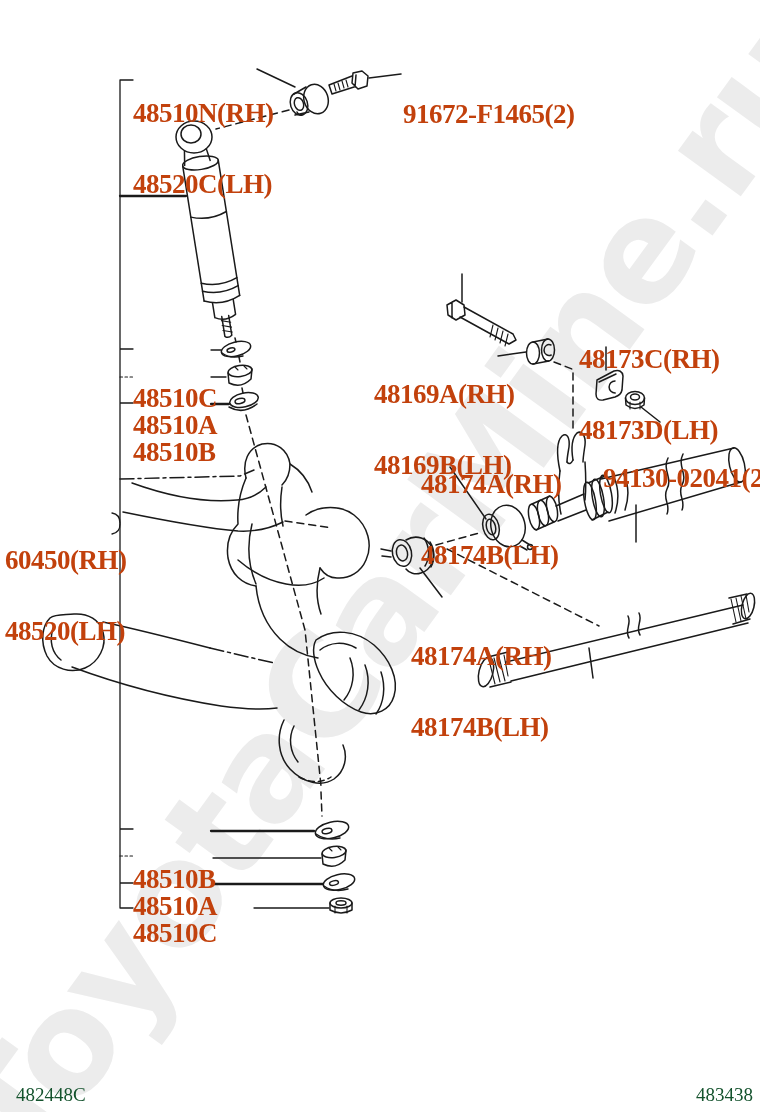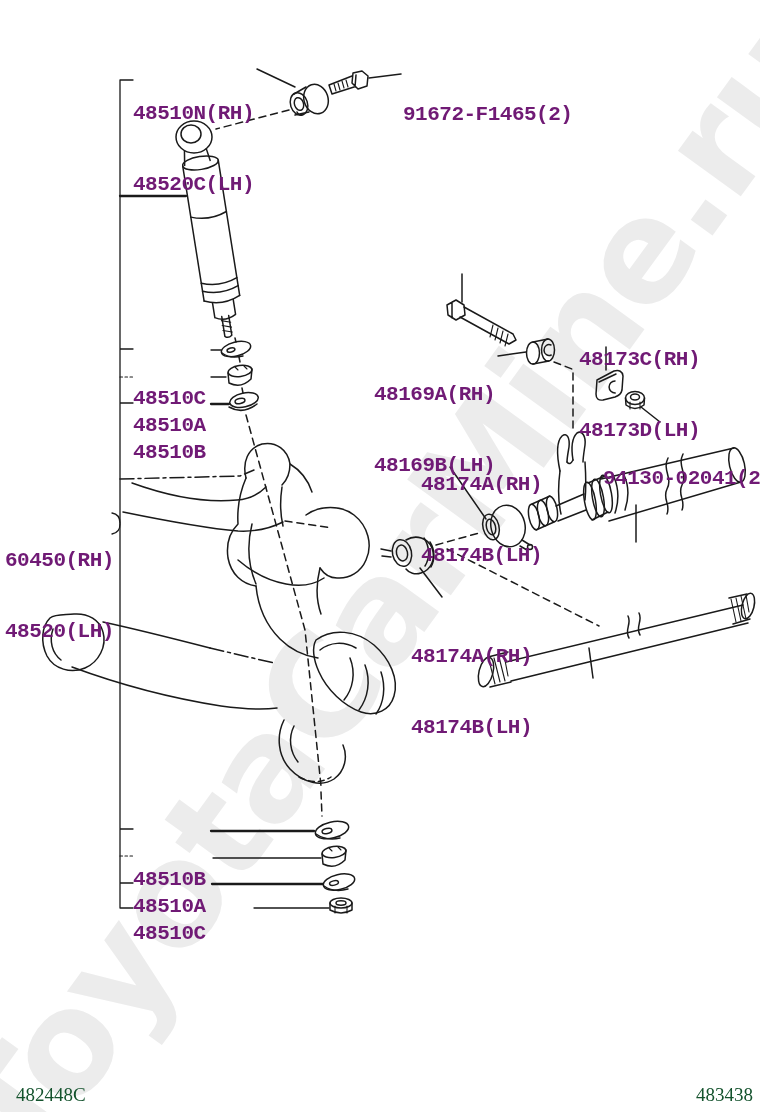--- a/index.html
+++ b/index.html
@@ -3,22 +3,22 @@
 <meta charset="utf-8">
 <style>
   html,body{margin:0;padding:0;background:#fff;}
   #stage{position:relative;width:760px;height:1112px;background:#fff;overflow:hidden;}
   #wm{position:absolute;left:390px;top:595px;transform:translate(-50%,-50%) rotate(-54deg);
       font-family:"DejaVu Sans",sans-serif;font-weight:bold;font-size:142px;letter-spacing:-3px;
       white-space:nowrap;user-select:none;}
   svg.art{position:absolute;left:0;top:0;}
   svg.art path, svg.art ellipse, svg.art circle{fill:none;stroke:#1a1a1a;stroke-width:1.5;
       stroke-linecap:round;stroke-linejoin:round;}
-  .callout{position:absolute;font-family:Liberation Mono, monospace;
-      font-weight:bold;font-size:21px;line-height:23.5px;letter-spacing:-0.5px;color:#701a75;
+  .callout{position:absolute;font-family:Liberation Serif, serif;
+      font-weight:bold;font-size:27px;line-height:23.5px;letter-spacing:-0.5px;color:#c2410c;
       white-space:pre;}
   .callout span{display:block;}
   .code{position:absolute;font-family:"Liberation Serif",serif;font-size:19px;color:#14532d;}
 </style>
 </head>
 <body>
 
 <div id="stage" style="background: rgb(255, 255, 255);">
 
   <div id="wm" style="color: rgb(236, 236, 236);">ToyotaCarMine.ru</div>

